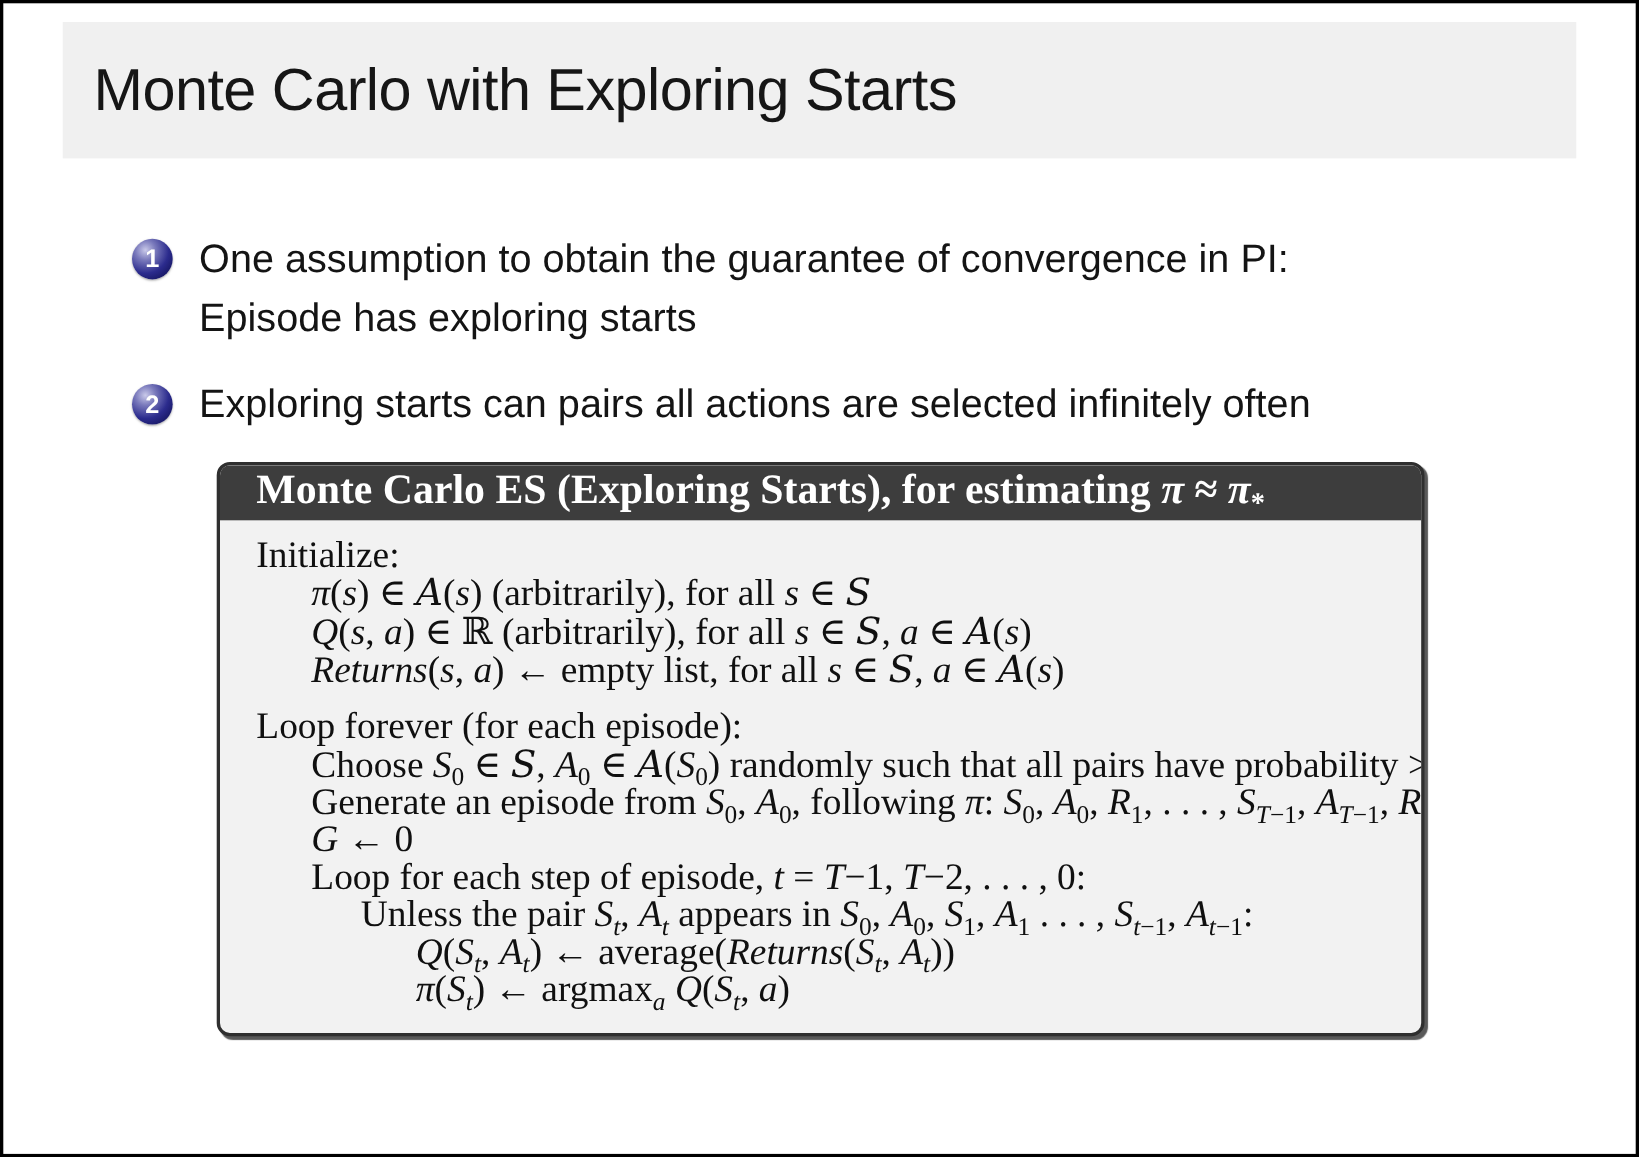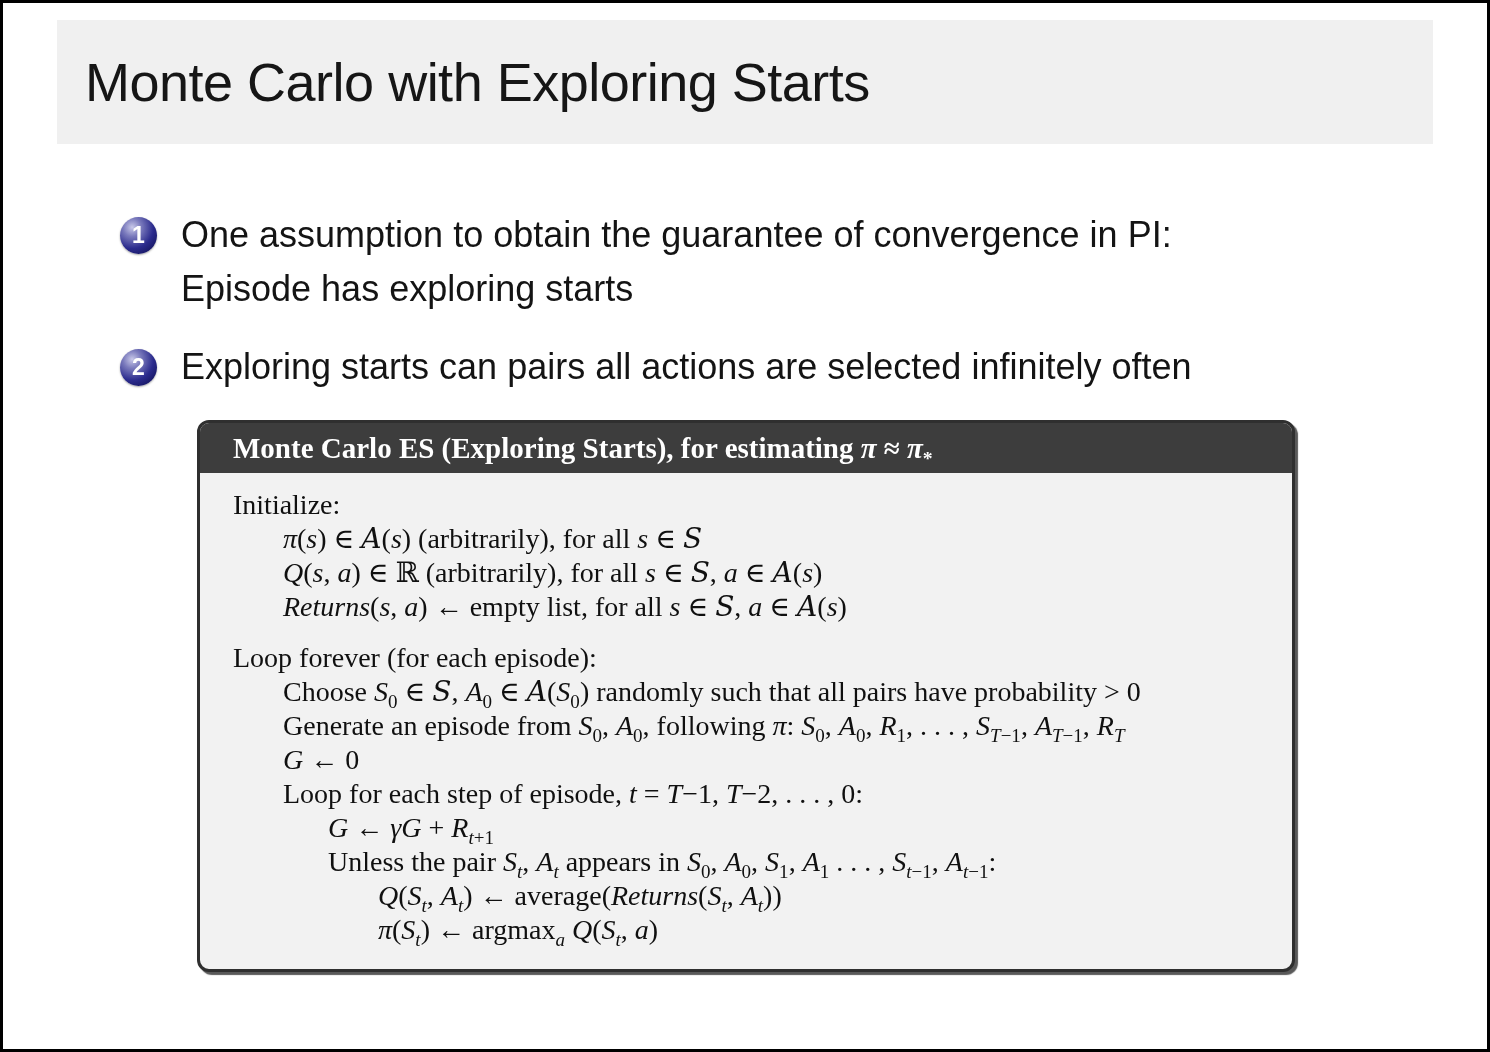--- a/index.html
+++ b/index.html
@@ -55,29 +55,29 @@
     border:3px solid #2f2f2f;
     border-radius:12px;
     background:var(--algo-body-bg,#f2f2f2);
     box-shadow:3px 3px 1px rgba(47,47,47,0.8);
     overflow:hidden;
   }
   .algo-header{
     background:var(--algo-header-bg,#3d3d3d);
     color:#ffffff;
     height:50px;
-    display:flex;align-items:center;
+    display:flex;align-items:flex-start;
     padding-left:33px;
     font-family:"Liberation Serif","DejaVu Serif",serif;
-    font-weight:bold;font-size:29px;
+    font-weight:bold;font-size:38px;
   }
   .algo-body{
     padding:15px 26px 22px 33px;
     font-family:"Liberation Serif","DejaVu Serif",serif;
-    font-size:28px;color:#101010;
+    font-size:34px;color:#101010;
   }
   .algo-line{line-height:34px;white-space:nowrap;}
   .algo-line.gap-before{margin-top:17px;}
   .indent-0{margin-left:0;}
   .indent-1{margin-left:50px;}
   .indent-2{margin-left:95px;}
   .indent-3{margin-left:145px;}
   .algo-line sub, .algo-header sub{font-size:68%;line-height:0;}
   .cal{font-style:italic;font-family:"DejaVu Serif",serif;}
 </style>
@@ -113,20 +113,19 @@
     <div class="algo-body">
         <div class="algo-line indent-0">Initialize:</div>
         <div class="algo-line indent-1"><i>π</i>(<i>s</i>) ∈ <i class="cal">A</i>(<i>s</i>) (arbitrarily), for all <i>s</i> ∈ <i class="cal">S</i></div>
         <div class="algo-line indent-1"><i>Q</i>(<i>s</i>, <i>a</i>) ∈ ℝ (arbitrarily), for all <i>s</i> ∈ <i class="cal">S</i>, <i>a</i> ∈ <i class="cal">A</i>(<i>s</i>)</div>
         <div class="algo-line indent-1"><i>Returns</i>(<i>s</i>, <i>a</i>) ← empty list, for all <i>s</i> ∈ <i class="cal">S</i>, <i>a</i> ∈ <i class="cal">A</i>(<i>s</i>)</div>
         <div class="algo-line indent-0 gap-before">Loop forever (for each episode):</div>
         <div class="algo-line indent-1">Choose <i>S</i><sub>0</sub> ∈ <i class="cal">S</i>, <i>A</i><sub>0</sub> ∈ <i class="cal">A</i>(<i>S</i><sub>0</sub>) randomly such that all pairs have probability &gt; 0</div>
         <div class="algo-line indent-1">Generate an episode from <i>S</i><sub>0</sub>, <i>A</i><sub>0</sub>, following <i>π</i>: <i>S</i><sub>0</sub>, <i>A</i><sub>0</sub>, <i>R</i><sub>1</sub>, . . . , <i>S</i><sub><i>T</i>−1</sub>, <i>A</i><sub><i>T</i>−1</sub>, <i>R</i><sub><i>T</i></sub></div>
         <div class="algo-line indent-1"><i>G</i> ← 0</div>
         <div class="algo-line indent-1">Loop for each step of episode, <i>t</i> = <i>T</i>−1, <i>T</i>−2, . . . , 0:</div>
-        <div class="algo-line indent-2"><i>G</i> ← <i>γG</i> + <i>R</i><sub><i>t</i>+1</sub></div>
         <div class="algo-line indent-2">Unless the pair <i>S</i><sub><i>t</i></sub>, <i>A</i><sub><i>t</i></sub> appears in <i>S</i><sub>0</sub>, <i>A</i><sub>0</sub>, <i>S</i><sub>1</sub>, <i>A</i><sub>1</sub> . . . , <i>S</i><sub><i>t</i>−1</sub>, <i>A</i><sub><i>t</i>−1</sub>:</div>
         <div class="algo-line indent-3"><i>Q</i>(<i>S</i><sub><i>t</i></sub>, <i>A</i><sub><i>t</i></sub>) ← average(<i>Returns</i>(<i>S</i><sub><i>t</i></sub>, <i>A</i><sub><i>t</i></sub>))</div>
         <div class="algo-line indent-3"><i>π</i>(<i>S</i><sub><i>t</i></sub>) ← argmax<sub><i>a</i></sub> <i>Q</i>(<i>S</i><sub><i>t</i></sub>, <i>a</i>)</div>
       </div>
   </div>
 
 </div>
 
 </body></html>

